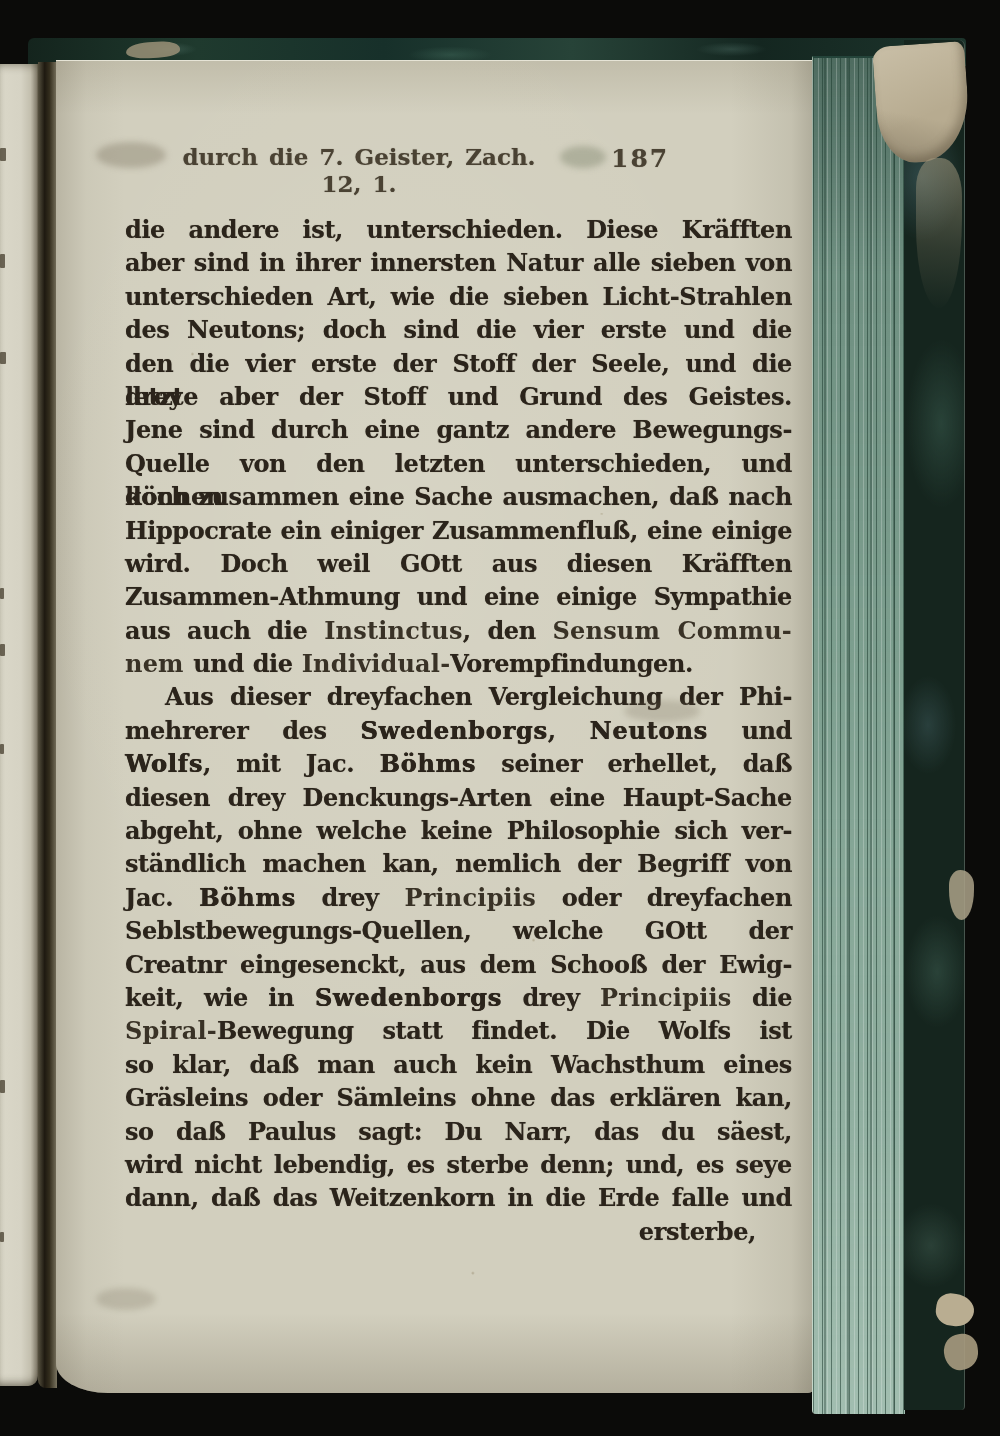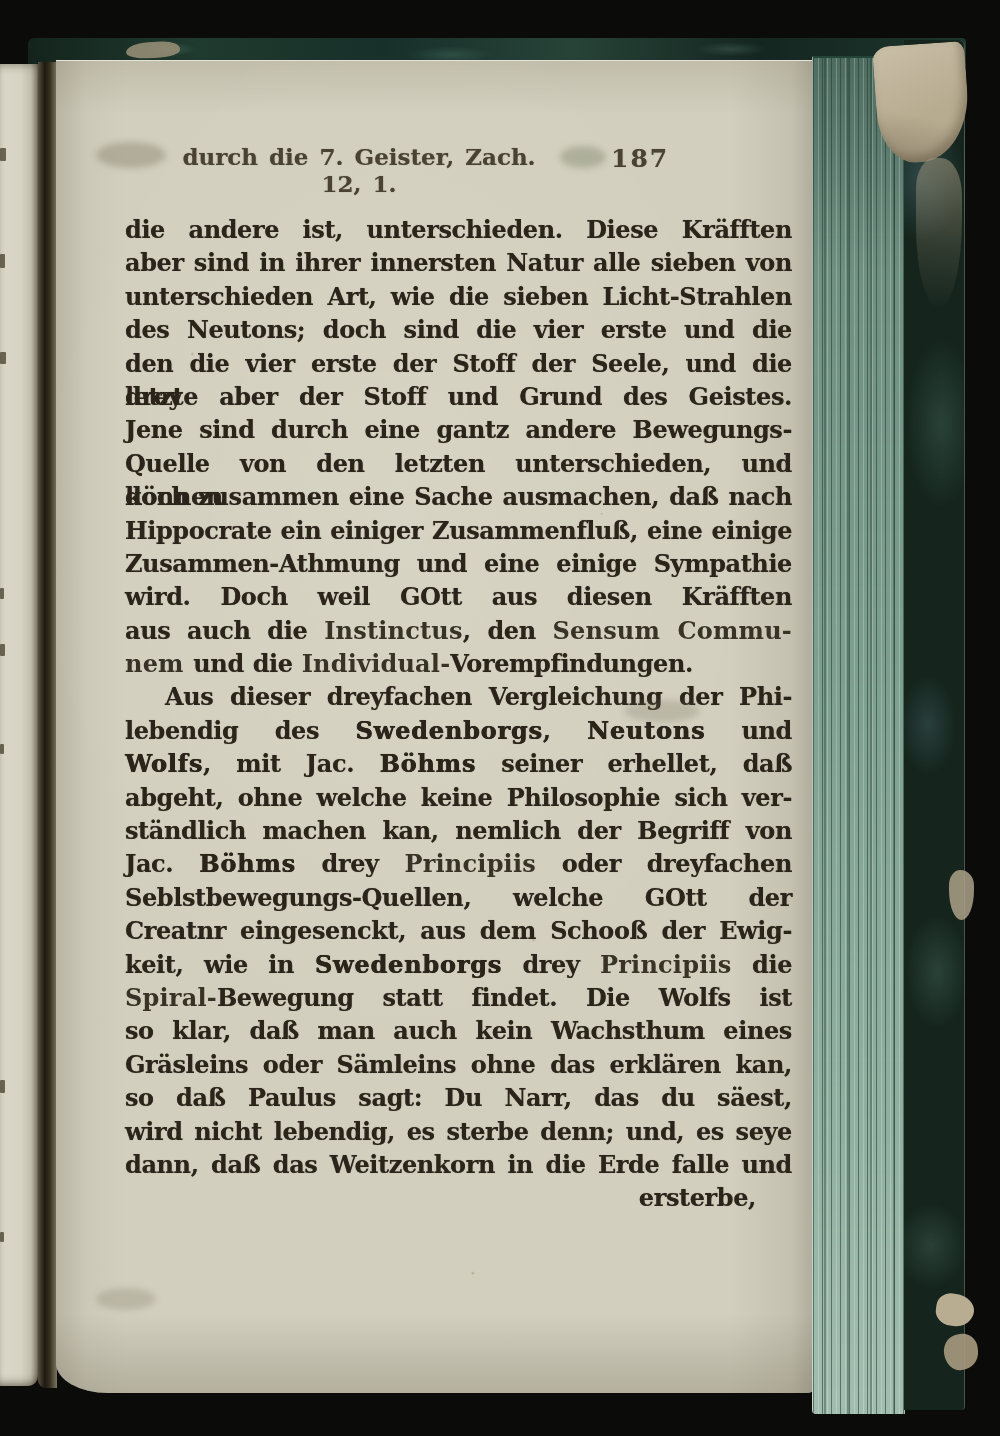--- a/index.html
+++ b/index.html
@@ -188,27 +188,28 @@
         <div class="line justify"><span class="seg-fraktur">die andere ist, unterschieden. Diese Kräfften</span></div>
         <div class="line justify"><span class="seg-fraktur">aber sind in ihrer innersten Natur alle sieben von</span></div>
         <div class="line justify"><span class="seg-fraktur">unterschieden Art, wie die sieben Licht-Strahlen</span></div>
         <div class="line justify"><span class="seg-fraktur">des Neutons; doch sind die vier erste und die</span></div>
         <div class="line justify"><span class="seg-fraktur">den die vier erste der Stoff der Seele, und die drey</span></div>
         <div class="line justify"><span class="seg-fraktur">letzte aber der Stoff und Grund des Geistes.</span></div>
         <div class="line justify"><span class="seg-fraktur">Jene sind durch eine gantz andere Bewegungs-</span></div>
         <div class="line justify"><span class="seg-fraktur">Quelle von den letzten unterschieden, und können</span></div>
         <div class="line justify"><span class="seg-fraktur">doch zusammen eine Sache ausmachen, daß nach</span></div>
         <div class="line justify"><span class="seg-fraktur">Hippocrate ein einiger Zusammenfluß, eine einige</span></div>
+        <div class="line justify"><span class="seg-fraktur">wird. Doch weil GOtt aus diesen Kräfften</span></div>
         <div class="line justify"><span class="seg-fraktur">Zusammen-Athmung und eine einige Sympathie</span></div>
-        <div class="line justify"><span class="seg-fraktur">wird. Doch weil GOtt aus diesen Kräfften</span></div>
         <div class="line justify"><span class="seg-fraktur">aus auch die </span><span class="seg-antiqua">Instinctus</span><span class="seg-fraktur">, den </span><span class="seg-antiqua">Sensum Commu-</span></div>
         <div class="line left"><span class="seg-antiqua">nem </span><span class="seg-fraktur">und die </span><span class="seg-antiqua">Individual-</span><span class="seg-fraktur">Vorempfindungen.</span></div>
         <div class="line justify indent"><span class="seg-fraktur">Aus dieser dreyfachen Vergleichung der Phi-</span></div>
-        <div class="line justify"><span class="seg-fraktur">lebendig des </span><span class="seg-name">Swedenborgs</span><span class="seg-fraktur">, </span><span class="seg-name">Neutons</span><span class="seg-fraktur"> und</span></div>
+        <div class="line justify"><span class="seg-fraktur">mehrerer des </span><span class="seg-name">Swedenborgs</span><span class="seg-fraktur">, </span><span class="seg-name">Neutons</span><span class="seg-fraktur"> und</span></div>
         <div class="line justify"><span class="seg-name">Wolfs</span><span class="seg-fraktur">, mit Jac. </span><span class="seg-name">Böhms</span><span class="seg-fraktur"> seiner erhellet, daß</span></div>
+        <div class="line justify"><span class="seg-fraktur">diesen drey Denckungs-Arten eine Haupt-Sache</span></div>
         <div class="line justify"><span class="seg-fraktur">abgeht, ohne welche keine Philosophie sich ver-</span></div>
         <div class="line justify"><span class="seg-fraktur">ständlich machen kan, nemlich der Begriff von</span></div>
         <div class="line justify"><span class="seg-fraktur">Jac. </span><span class="seg-name">Böhms</span><span class="seg-fraktur"> drey </span><span class="seg-antiqua">Principiis</span><span class="seg-fraktur"> oder dreyfachen</span></div>
         <div class="line justify"><span class="seg-fraktur">Seblstbewegungs-Quellen, welche GOtt der</span></div>
         <div class="line justify"><span class="seg-fraktur">Creatnr eingesenckt, aus dem Schooß der Ewig-</span></div>
         <div class="line justify"><span class="seg-fraktur">keit, wie in </span><span class="seg-name">Swedenborgs</span><span class="seg-fraktur"> drey </span><span class="seg-antiqua">Principiis</span><span class="seg-fraktur"> die</span></div>
         <div class="line justify"><span class="seg-antiqua">Spiral-</span><span class="seg-fraktur">Bewegung statt findet. Die Wolfs ist</span></div>
         <div class="line justify"><span class="seg-fraktur">so klar, daß man auch kein Wachsthum eines</span></div>
         <div class="line justify"><span class="seg-fraktur">Gräsleins oder Sämleins ohne das erklären kan,</span></div>
         <div class="line justify"><span class="seg-fraktur">so daß Paulus sagt: Du Narr, das du säest,</span></div>

